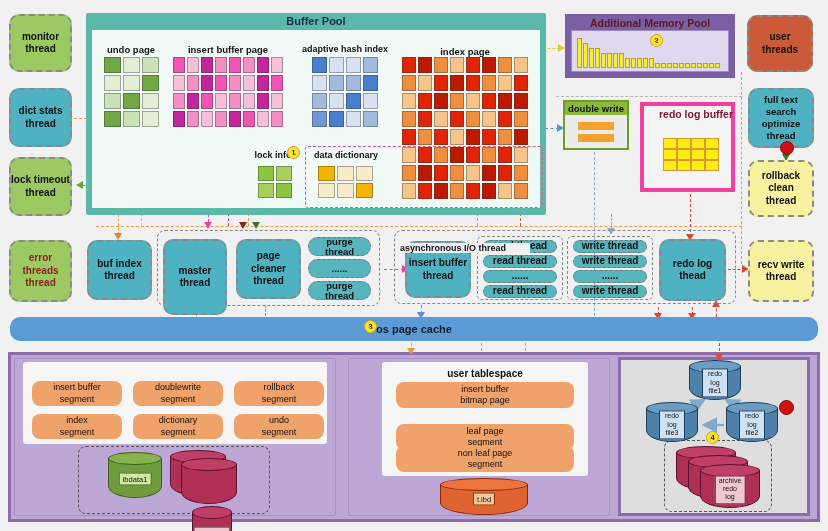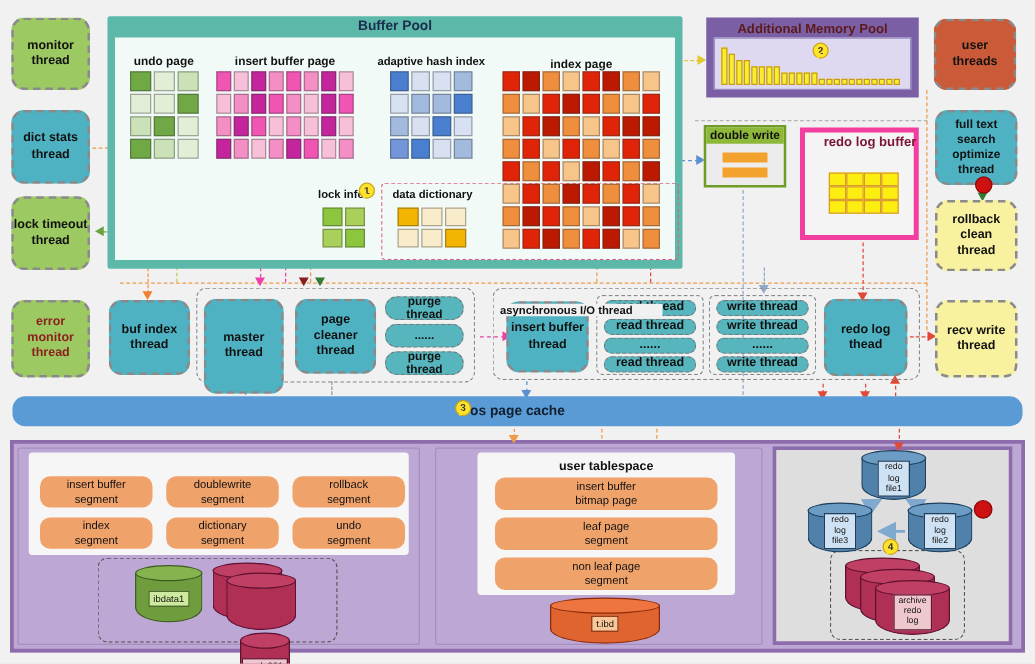--- a/index.html
+++ b/index.html
@@ -300,21 +300,21 @@
       <div class="cell" style="width: 14px; height: 11px; background: rgb(253, 238, 17);"></div>
     </div>
 
   <div class="thr green" style="left:9px;top:14px;width:63px;height:58px;">monitor
 thread</div>
   <div class="thr teal" style="left:9px;top:88px;width:63px;height:59px;">dict stats
 thread</div>
   <div class="thr green" style="left:9px;top:157px;width:63px;height:59px;">lock timeout
 thread</div>
   <div class="thr green" style="left:9px;top:240px;width:63px;height:62px;color:#8b1f1f;">error
-monitor
+threads
 thread</div>
 
   <div class="thr ured" style="left:747px;top:15px;width:66px;height:57px;">user
 threads</div>
   <div class="thr teal" style="left:748px;top:88px;width:66px;height:60px;font-size:9.5px;">full text
 search
 optimize
 thread</div>
   <div class="dot" style="left:780px;top:141px;width:12px;height:12px;"></div>
   <div class="arr a-down" style="left:782px;top:154px;border-top-color:#2f7d32;"></div>
@@ -393,21 +393,21 @@
     <div class="body"></div>
       <div class="cap"></div>
     <div class="tag">undo001</div>
   </div>
 
   <div class="panel" style="left:348px;top:358px;width:262px;height:158px;"></div>
   <div class="wbox" style="left:382px;top:362px;width:206px;height:114px;"></div>
   <div class="cap-title" style="left:382px;top:368px;width:206px;font-size:10px;">user tablespace</div>
   <div class="seg" style="left:396px;top:382px;width:178px;height:26px;">insert buffer
 bitmap page</div>
-  <div class="seg" style="left:396px;top:414px;width:178px;height:26px;">leaf page
+  <div class="seg" style="left:396px;top:424px;width:178px;height:26px;">leaf page
 segment</div>
   <div class="seg" style="left:396px;top:446px;width:178px;height:26px;">non leaf page
 segment</div>
   <div class="cyl" style="left:440px;top:478px;width:88px;height:37px;--c:#e06430;--t:#ef7540;--b:#8a2a08;--g:#f8c89a;">
     <div class="body"></div>
       <div class="cap"></div>
     <div class="tag">t.ibd</div>
   </div>
 
   <div class="gpanel" style="left:618px;top:357px;width:192px;height:159px;"></div>

